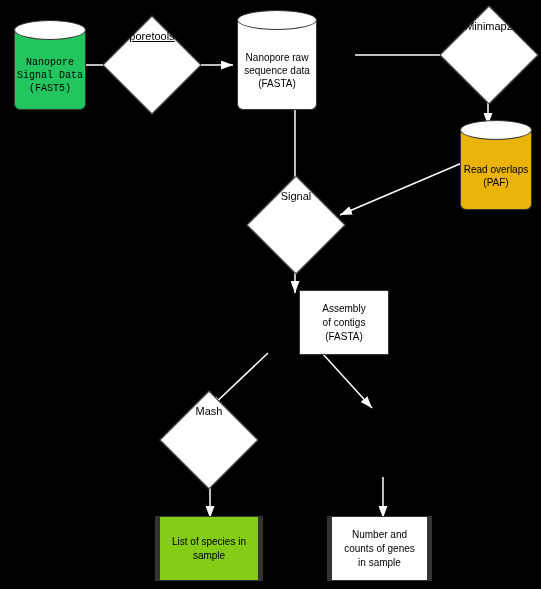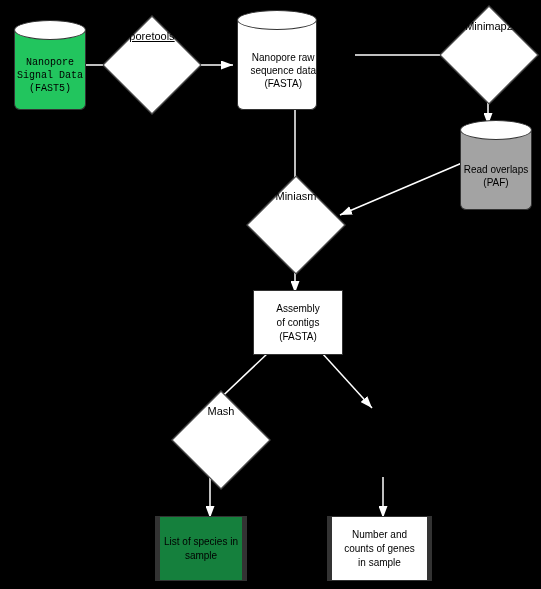--- a/index.html
+++ b/index.html
@@ -54,20 +54,21 @@
     .rect-box {
       position: absolute;
       background: #fff;
       border: 1.5px solid #333;
       display: flex;
       align-items: center;
       justify-content: center;
       text-align: center;
       padding: 6px 20px;
       font-size: 11px;
+      margin-left: 46px;
     }
 
     
     svg.arrows {
       position: absolute;
       top: 0;
       left: 0;
       width: 541px;
       height: 589px;
       pointer-events: none;
@@ -121,56 +122,56 @@
   </div>
 
   <div class="diamond-wrap" style="left:117px; top:30px; width:70px; height:70px;text-decoration:underline;">
     <div class="diamond"></div>
     <span class="diamond-label">poretools</span>
   </div>
 
   <div class="cylinder" style="left:232px; top:10px; width:90px;">
     <div style="position:relative; width:80px; height:100px;">
       <div style="position:absolute;top:0;left:0;right:0;height:20px;background:#fff;border:1.5px solid #333;border-radius:50%;z-index:2;"></div>
-      <div style="position:absolute;top:10px;left:0;right:0;bottom:0;background:#fff;border-left:1.5px solid #333;border-right:1.5px solid #333;border-bottom:1.5px solid #333;border-radius:0 0 6px 6px;z-index:1;display:flex;align-items:center;justify-content:flex-end;padding-top:12px;">
+      <div style="position:absolute;top:10px;left:0;right:0;bottom:0;background:#fff;border-left:1.5px solid #333;border-right:1.5px solid #333;border-bottom:1.5px solid #333;border-radius:0 0 6px 6px;z-index:1;display:flex;align-items:center;justify-content:center;padding-top:12px;">
         <span style="text-align:center;font-size:10px;line-height:1.3;">Nanopore raw<br>sequence data<br>(FASTA)</span>
       </div>
     </div>
   </div>
 
   <div class="diamond-wrap" style="left:454px; top:20px; width:70px; height:70px;">
     <div class="diamond"></div>
     <span class="diamond-label">Minimap2</span>
   </div>
 
   <div class="cylinder" style="left:456px; top:120px; width:80px;">
     <div style="position:relative; width:72px; height:90px;">
       <div style="position:absolute;top:0;left:0;right:0;height:20px;background:#fff;border:1.5px solid #333;border-radius:50%;z-index:2;"></div>
-      <div style="position:absolute;top:10px;left:0;right:0;bottom:0;background:#a3a3a3;border-left:1.5px solid #333;border-right:1.5px solid #333;border-bottom:1.5px solid #333;border-radius:0 0 6px 6px;z-index:1;display:flex;align-items:center;justify-content:center;padding-top:12px;">
+      <div style="position:absolute;top:10px;left:0;right:0;bottom:0;background:#eab308;border-left:1.5px solid #333;border-right:1.5px solid #333;border-bottom:1.5px solid #333;border-radius:0 0 6px 6px;z-index:1;display:flex;align-items:center;justify-content:center;padding-top:12px;">
         <span style="text-align:center;font-size:10px;line-height:1.3;">Read overlaps<br>(PAF)</span>
       </div>
     </div>
   </div>
 
   <div class="diamond-wrap" style="left:261px; top:190px; width:70px; height:70px;">
     <div class="diamond"></div>
-    <span class="diamond-label">Miniasm</span>
+    <span class="diamond-label">Signal</span>
   </div>
 
   <div class="rect-box" style="left:253px; top:290px; width:90px; height:65px;">
     <span style="text-align:center;font-size:10px;line-height:1.4;">Assembly<br>of contigs<br>(FASTA)</span>
   </div>
 
-  <div class="diamond-wrap" style="left:186px; top:405px; width:70px; height:70px;">
+  <div class="diamond-wrap" style="left:174px; top:405px; width:70px; height:70px;">
     <div class="diamond"></div>
     <span class="diamond-label">Mash</span>
   </div>
 
 
-  <div style="position:absolute;left:155px;top:516px;width:92px;height:65px;background:#15803d;border:1.5px solid #333;border-left:5px solid #333;border-right:5px solid #333;display:flex;align-items:center;justify-content:center;">
+  <div style="position:absolute;left:155px;top:516px;width:108px;height:65px;background:#84cc16;border:1.5px solid #333;border-left:5px solid #333;border-right:5px solid #333;display:flex;align-items:center;justify-content:center;">
     <span style="text-align:center;font-size:10px;line-height:1.4;">List of species in<br>sample</span>
   </div>
 
   <div style="position:absolute;left:327px;top:516px;width:105px;height:65px;background:#fff;border:1.5px solid #333;border-left:5px solid #333;border-right:5px solid #333;display:flex;align-items:center;justify-content:center;">
     <span style="text-align:center;font-size:10px;line-height:1.4;">Number and<br>counts of genes<br>in sample</span>
   </div>
 
 </div>
 
 </body></html>

